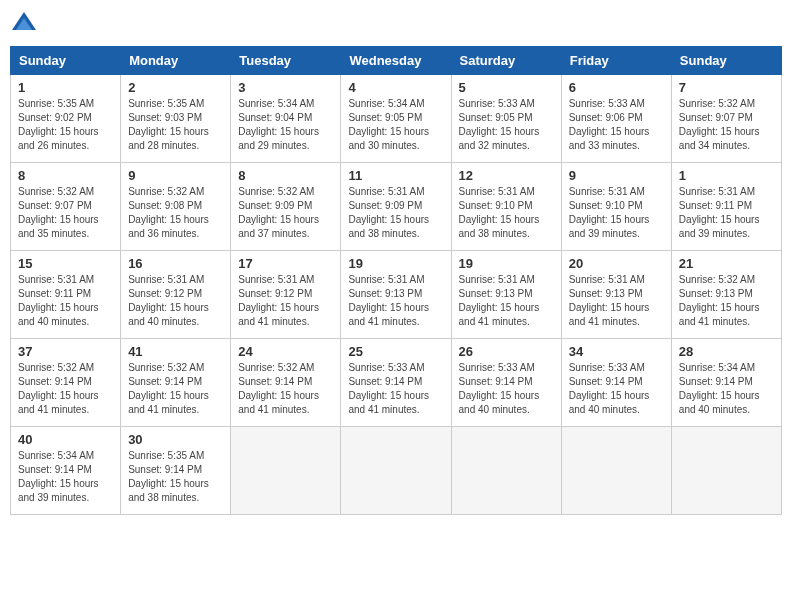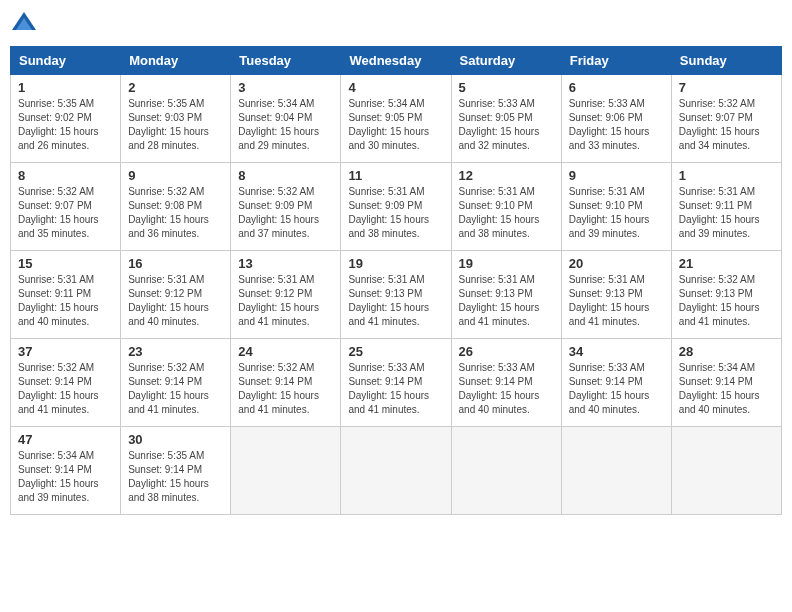--- a/index.html
+++ b/index.html
@@ -238,21 +238,21 @@
 and 40 minutes.</div>
         </td>
         <td>
           <span class="day-num">16</span>
           <div class="day-info" style="white-space: pre-line;">Sunrise: 5:31 AM
 Sunset: 9:12 PM
 Daylight: 15 hours
 and 40 minutes.</div>
         </td>
         <td>
-          <span class="day-num">13</span>
+          <span class="day-num">17</span>
           <div class="day-info" style="white-space: pre-line;">Sunrise: 5:31 AM
 Sunset: 9:12 PM
 Daylight: 15 hours
 and 41 minutes.</div>
         </td>
         <td>
           <span class="day-num">19</span>
           <div class="day-info" style="white-space: pre-line;">Sunrise: 5:31 AM
 Sunset: 9:13 PM
 Daylight: 15 hours
@@ -282,21 +282,21 @@
       </tr>
       <tr class="week-row">
         <td>
           <span class="day-num">37</span>
           <div class="day-info" style="white-space: pre-line;">Sunrise: 5:32 AM
 Sunset: 9:14 PM
 Daylight: 15 hours
 and 41 minutes.</div>
         </td>
         <td>
-          <span class="day-num">23</span>
+          <span class="day-num">41</span>
           <div class="day-info" style="white-space: pre-line;">Sunrise: 5:32 AM
 Sunset: 9:14 PM
 Daylight: 15 hours
 and 41 minutes.</div>
         </td>
         <td>
           <span class="day-num">24</span>
           <div class="day-info" style="white-space: pre-line;">Sunrise: 5:32 AM
 Sunset: 9:14 PM
 Daylight: 15 hours
@@ -326,21 +326,21 @@
         <td>
           <span class="day-num">28</span>
           <div class="day-info" style="white-space: pre-line;">Sunrise: 5:34 AM
 Sunset: 9:14 PM
 Daylight: 15 hours
 and 40 minutes.</div>
         </td>
       </tr>
       <tr class="week-row">
         <td>
-          <span class="day-num">47</span>
+          <span class="day-num">40</span>
           <div class="day-info" style="white-space: pre-line;">Sunrise: 5:34 AM
 Sunset: 9:14 PM
 Daylight: 15 hours
 and 39 minutes.</div>
         </td>
         <td>
           <span class="day-num">30</span>
           <div class="day-info" style="white-space: pre-line;">Sunrise: 5:35 AM
 Sunset: 9:14 PM
 Daylight: 15 hours

